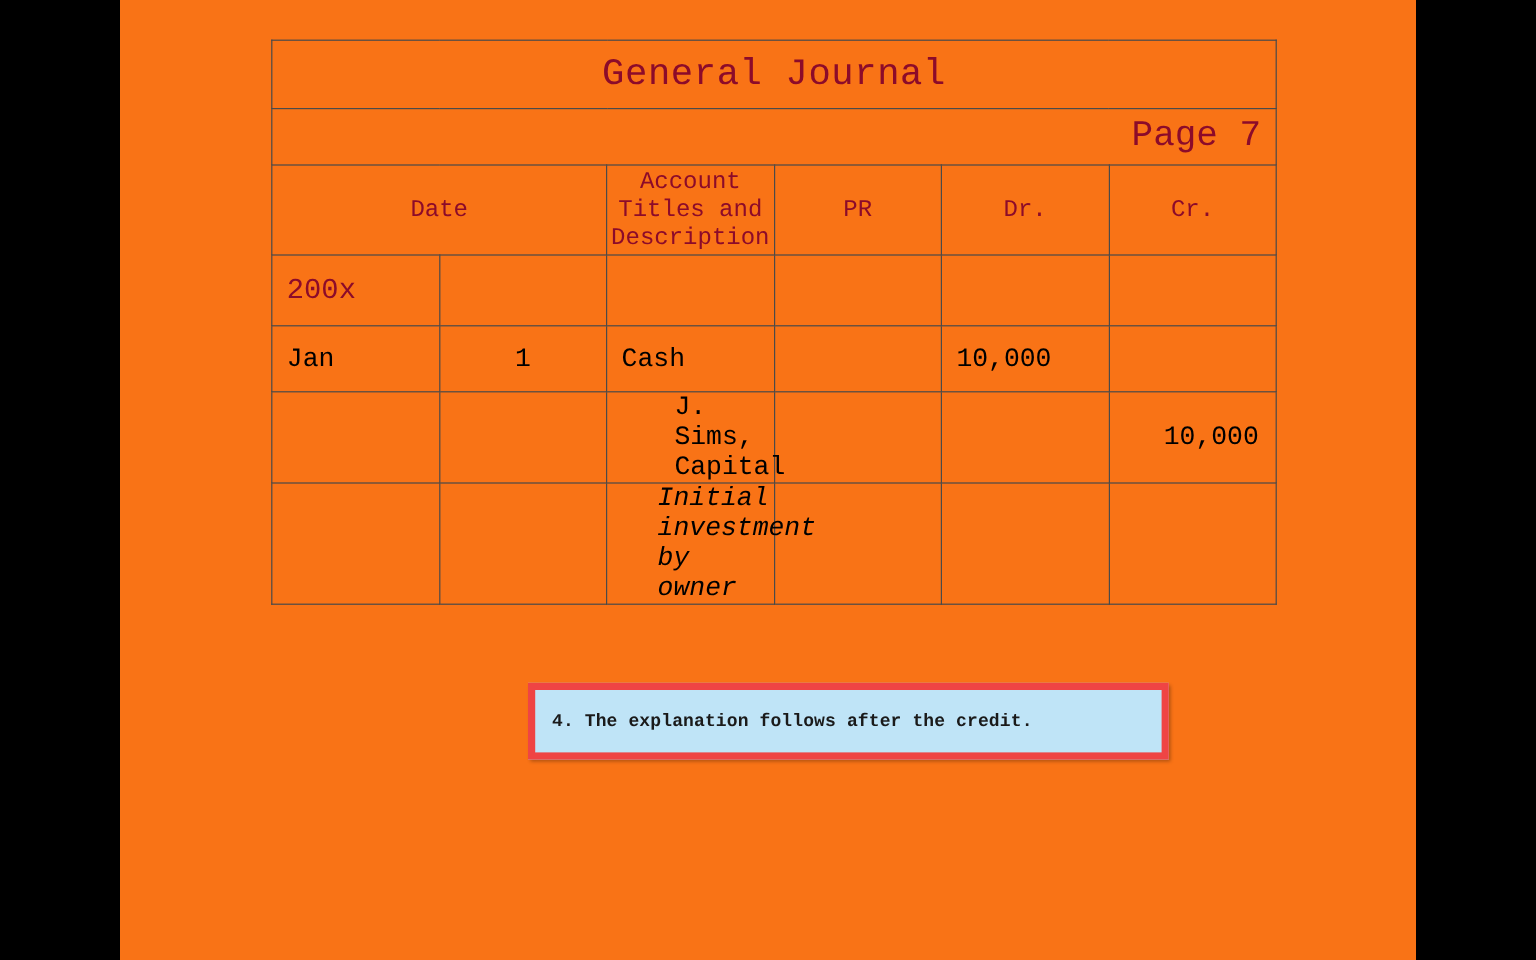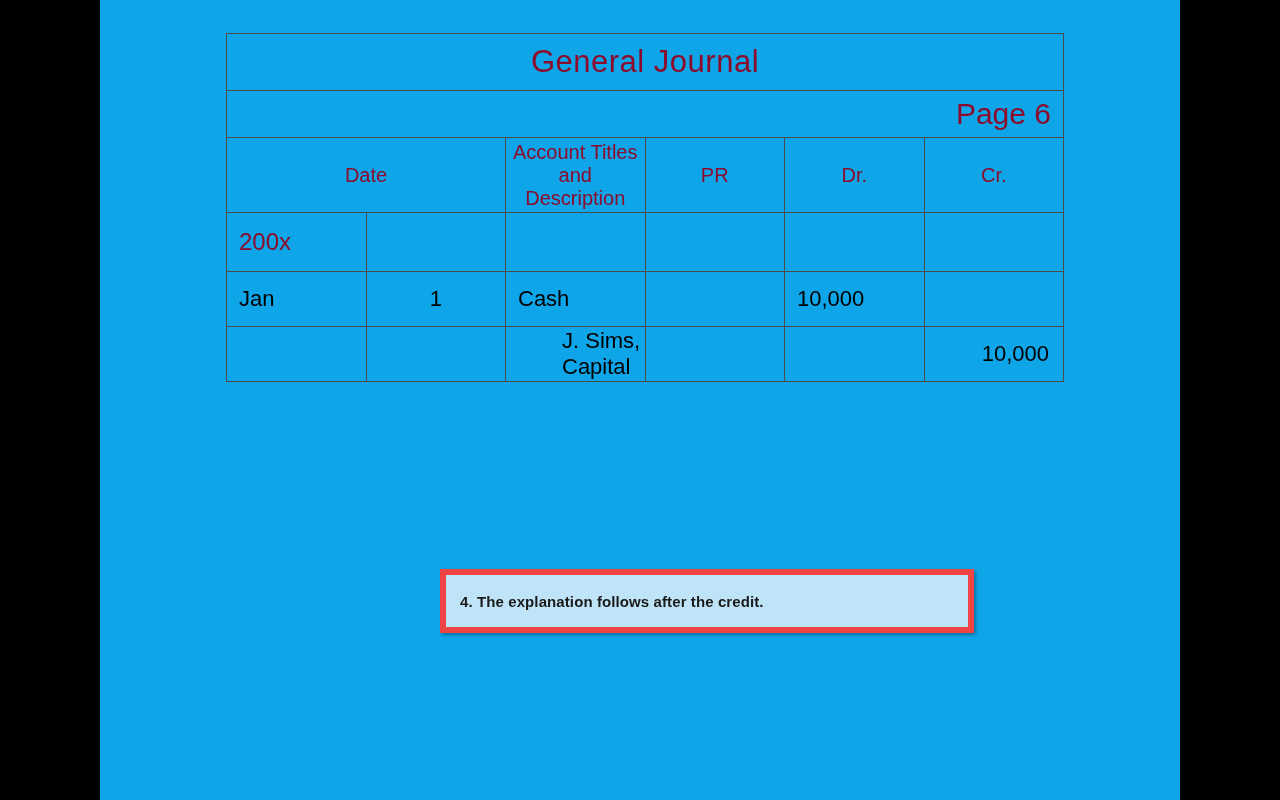--- a/index.html
+++ b/index.html
@@ -13,21 +13,22 @@
     position: relative;
     font-family: "Liberation Sans", sans-serif;
     overflow: hidden;
   }
   #slide {
     position: absolute;
     left: 100px;
     top: 0;
     width: 1080px;
     height: 800px;
-    background: #0ea5e9;
+    background: #f97316;
+    font-family: Liberation Mono, monospace;
   }
   
   #journal {
     position: absolute;
     left: 126px;   
     top: 33px;
     width: 838px;
     border-collapse: collapse;
     table-layout: fixed;
   }
@@ -110,21 +111,21 @@
 <body>
 
 <div id="slide">
 
   <table id="journal">
     <tbody>
       <tr>
         <td class="title-cell" colspan="6">General Journal</td>
       </tr>
       <tr>
-        <td class="page-cell" colspan="6">Page 6</td>
+        <td class="page-cell" colspan="6">Page 7</td>
       </tr>
       <tr>
         <td class="col-head" colspan="2">Date</td>
         <td class="col-head w-acct">Account Titles and Description</td>
         <td class="col-head w-pr">PR</td>
         <td class="col-head w-dr">Dr.</td>
         <td class="col-head w-cr">Cr.</td>
       </tr>
       <tr>
         <td class="row-200x w-month">200x</td>
@@ -146,20 +147,28 @@
 
       <tr class="body-row">
         <td class="cell-month w-month"></td>
         <td class="cell-day w-day"></td>
         <td class="cell-acct indent1 w-acct">J. Sims, Capital</td>
         <td class="w-pr"></td>
         <td class="cell-amt-dr w-dr"></td>
         <td class="cell-amt-cr w-cr">10,000</td>
       </tr>
 
+      <tr class="body-row">
+        <td class="cell-month w-month"></td>
+        <td class="cell-day w-day"></td>
+        <td class="cell-acct indent2 w-acct">Initial investment by owner</td>
+        <td class="w-pr"></td>
+        <td class="cell-amt-dr w-dr"></td>
+        <td class="cell-amt-cr w-cr"></td>
+      </tr>
     </tbody>
   </table>
 
   <div id="callout">
     <span class="text">4.  The explanation follows after the credit.</span>
   </div>
 
 </div>
 
 </body></html>

